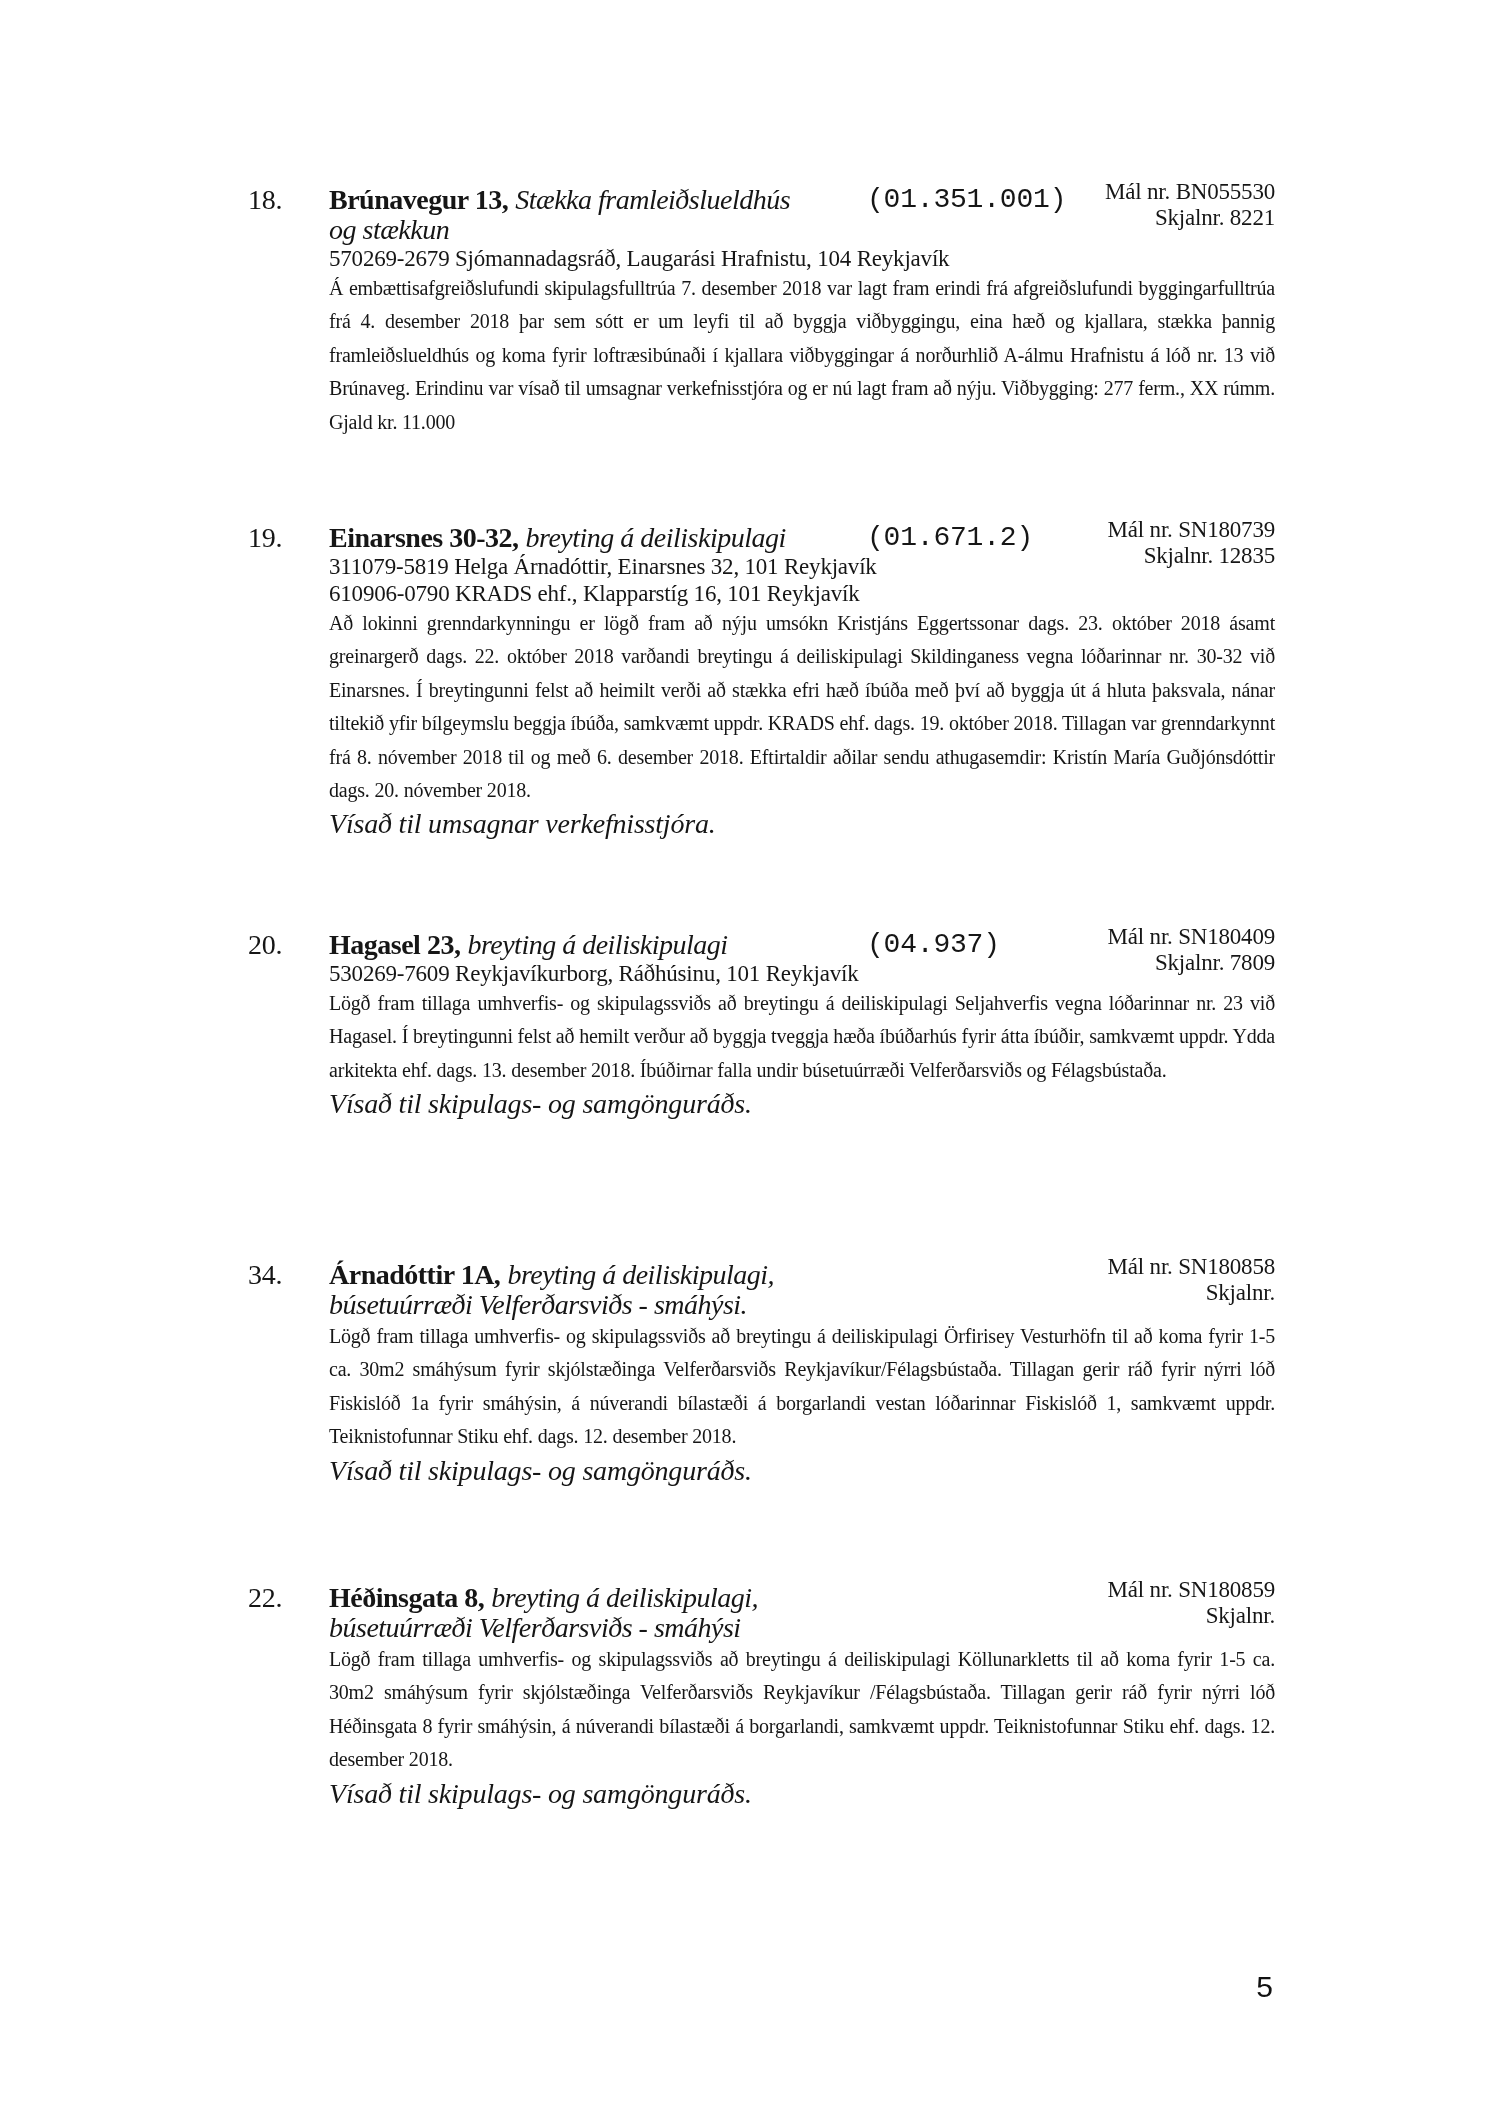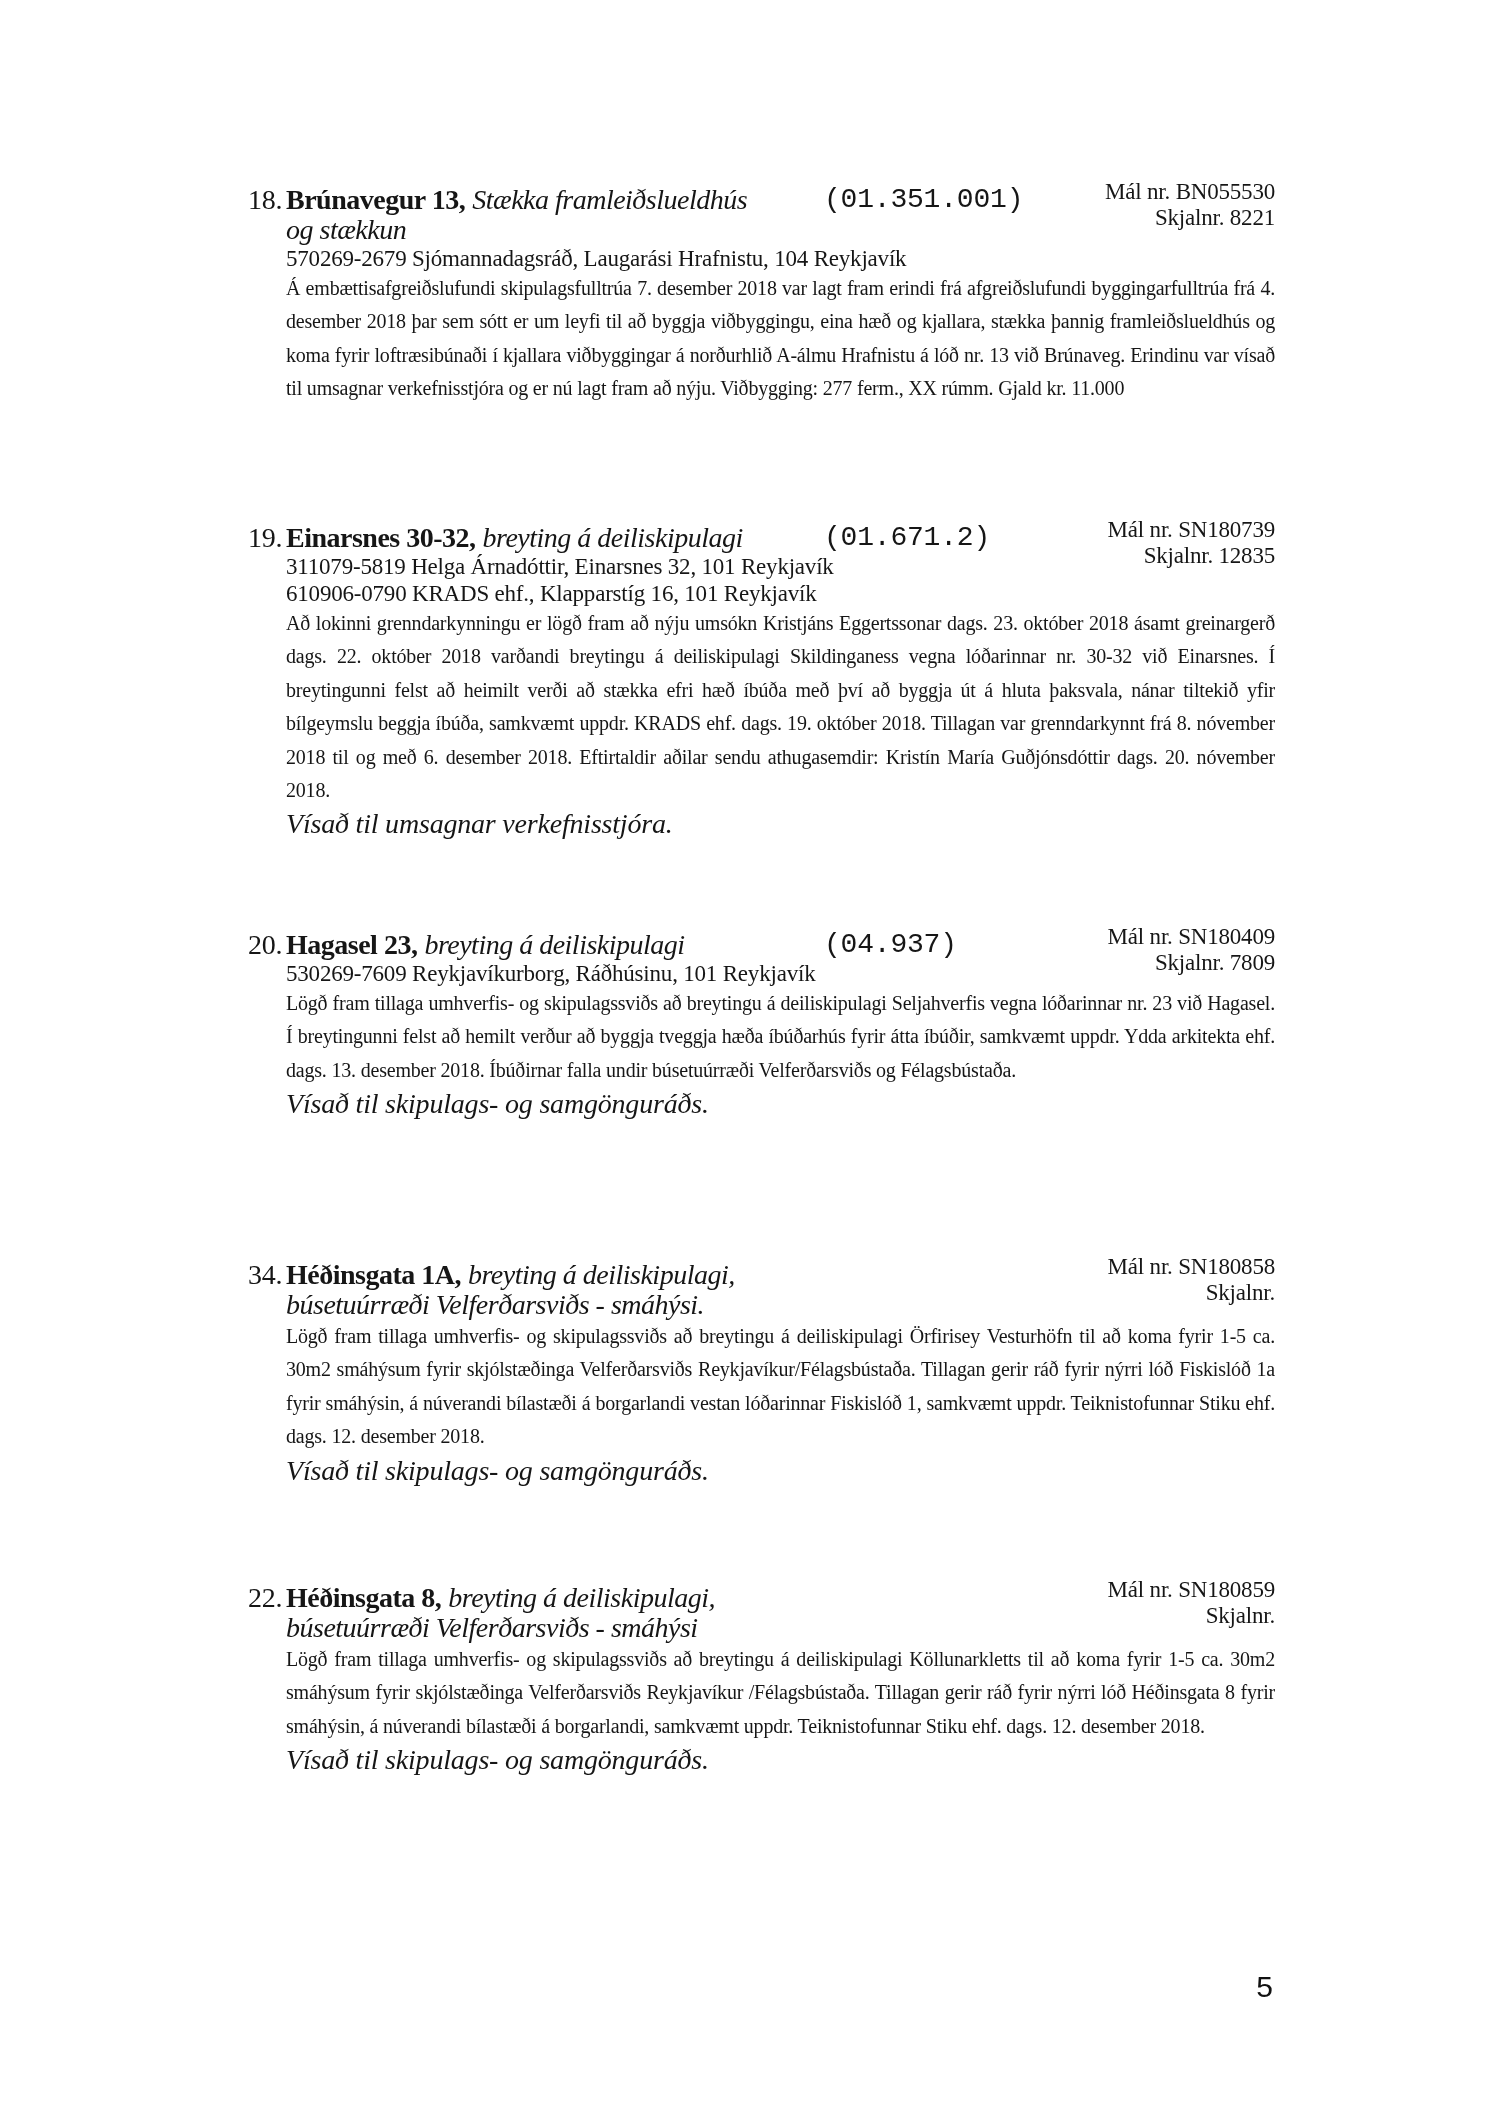--- a/index.html
+++ b/index.html
@@ -12,21 +12,21 @@
   .section { position:absolute; left:234px; width:1041px; }
   .sec-18 { top:185px; }
   .sec-19 { top:523px; }
   .sec-20 { top:930px; }
   .sec-21 { top:1260px; }
   .sec-22 { top:1583px; }
   .num {
     position:absolute; left:14px; top:0;
     font-size:28px; line-height:30px; letter-spacing:-0.2px;
   }
-  .content { margin-left:52px; position:relative; }
+  .content { margin-left:95px; position:relative; }
   .title-line1 { position:relative; white-space:nowrap; font-size:28px; line-height:30px; letter-spacing:-0.5px; }
   .title-bold { font-weight:bold; }
   .title-italic { font-style:italic; margin-left:7px; }
   .plan-code {
     position:absolute; left:538px; top:0;
     font-weight:normal; font-style:normal; font-size:28px; letter-spacing:-0.2px;font-family:Liberation Mono, monospace;
   }
   .title-line2 { font-size:28px; line-height:30px; font-style:italic; letter-spacing:-0.5px; white-space:nowrap; }
   .meta {
     position:absolute; right:0; top:-6px; text-align:right;
@@ -113,21 +113,21 @@
   </div>
 
   <div class="section sec-21">
     <div class="num">34.</div>
     <div class="meta">
       <div>Mál nr. SN180858</div>
       <div>Skjalnr.</div>
     </div>
     <div class="content">
       <div class="title-line1">
-        <span class="title-bold">Héðinsgata 1A,</span><span class="title-italic">breyting á deiliskipulagi,</span>
+        <span class="title-bold">Árnadóttir 1A,</span><span class="title-italic">breyting á deiliskipulagi,</span>
         
       </div>
       <div class="title-line2">búsetuúrræði Velferðarsviðs - smáhýsi.</div>
       <div class="addresses">
         
         
       </div>
       <p class="body-text">Lögð fram tillaga umhverfis- og skipulagssviðs að breytingu á deiliskipulagi Örfirisey Vesturhöfn til að koma fyrir 1-5 ca. 30m2 smáhýsum fyrir skjólstæðinga Velferðarsviðs Reykjavíkur/Félagsbústaða. Tillagan gerir ráð fyrir nýrri lóð Fiskislóð 1a fyrir smáhýsin, á núverandi bílastæði á borgarlandi vestan lóðarinnar Fiskislóð 1, samkvæmt uppdr. Teiknistofunnar Stiku ehf. dags. 12. desember 2018.</p>
       <div class="resolution">Vísað til skipulags- og samgönguráðs.</div>
     </div>

